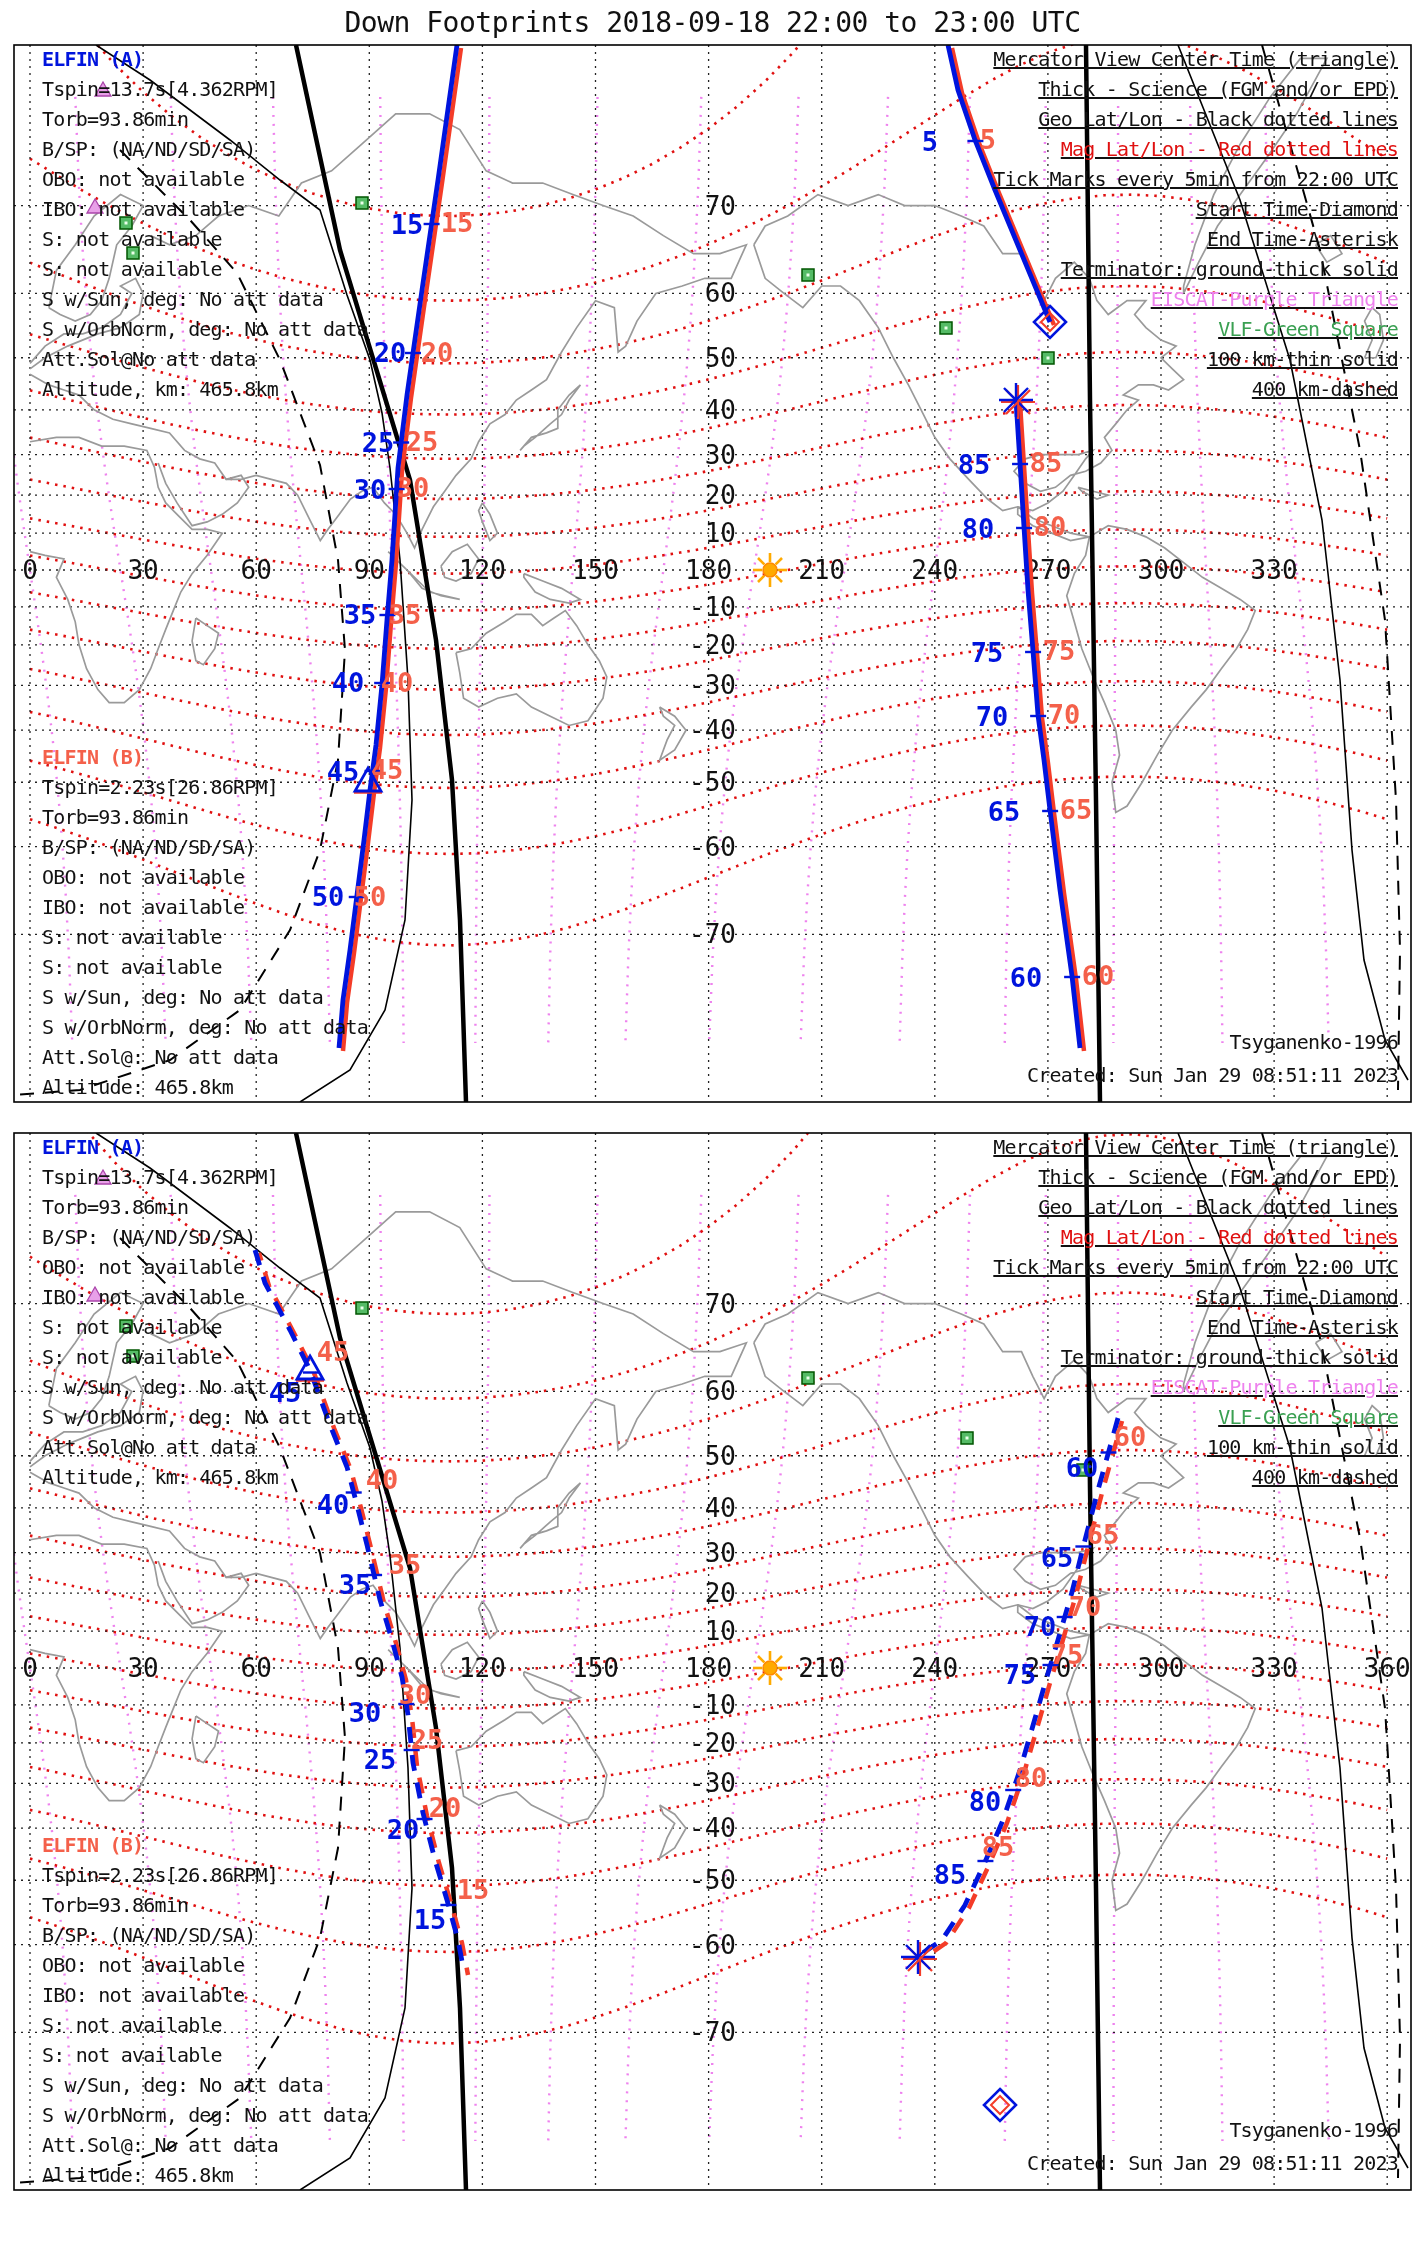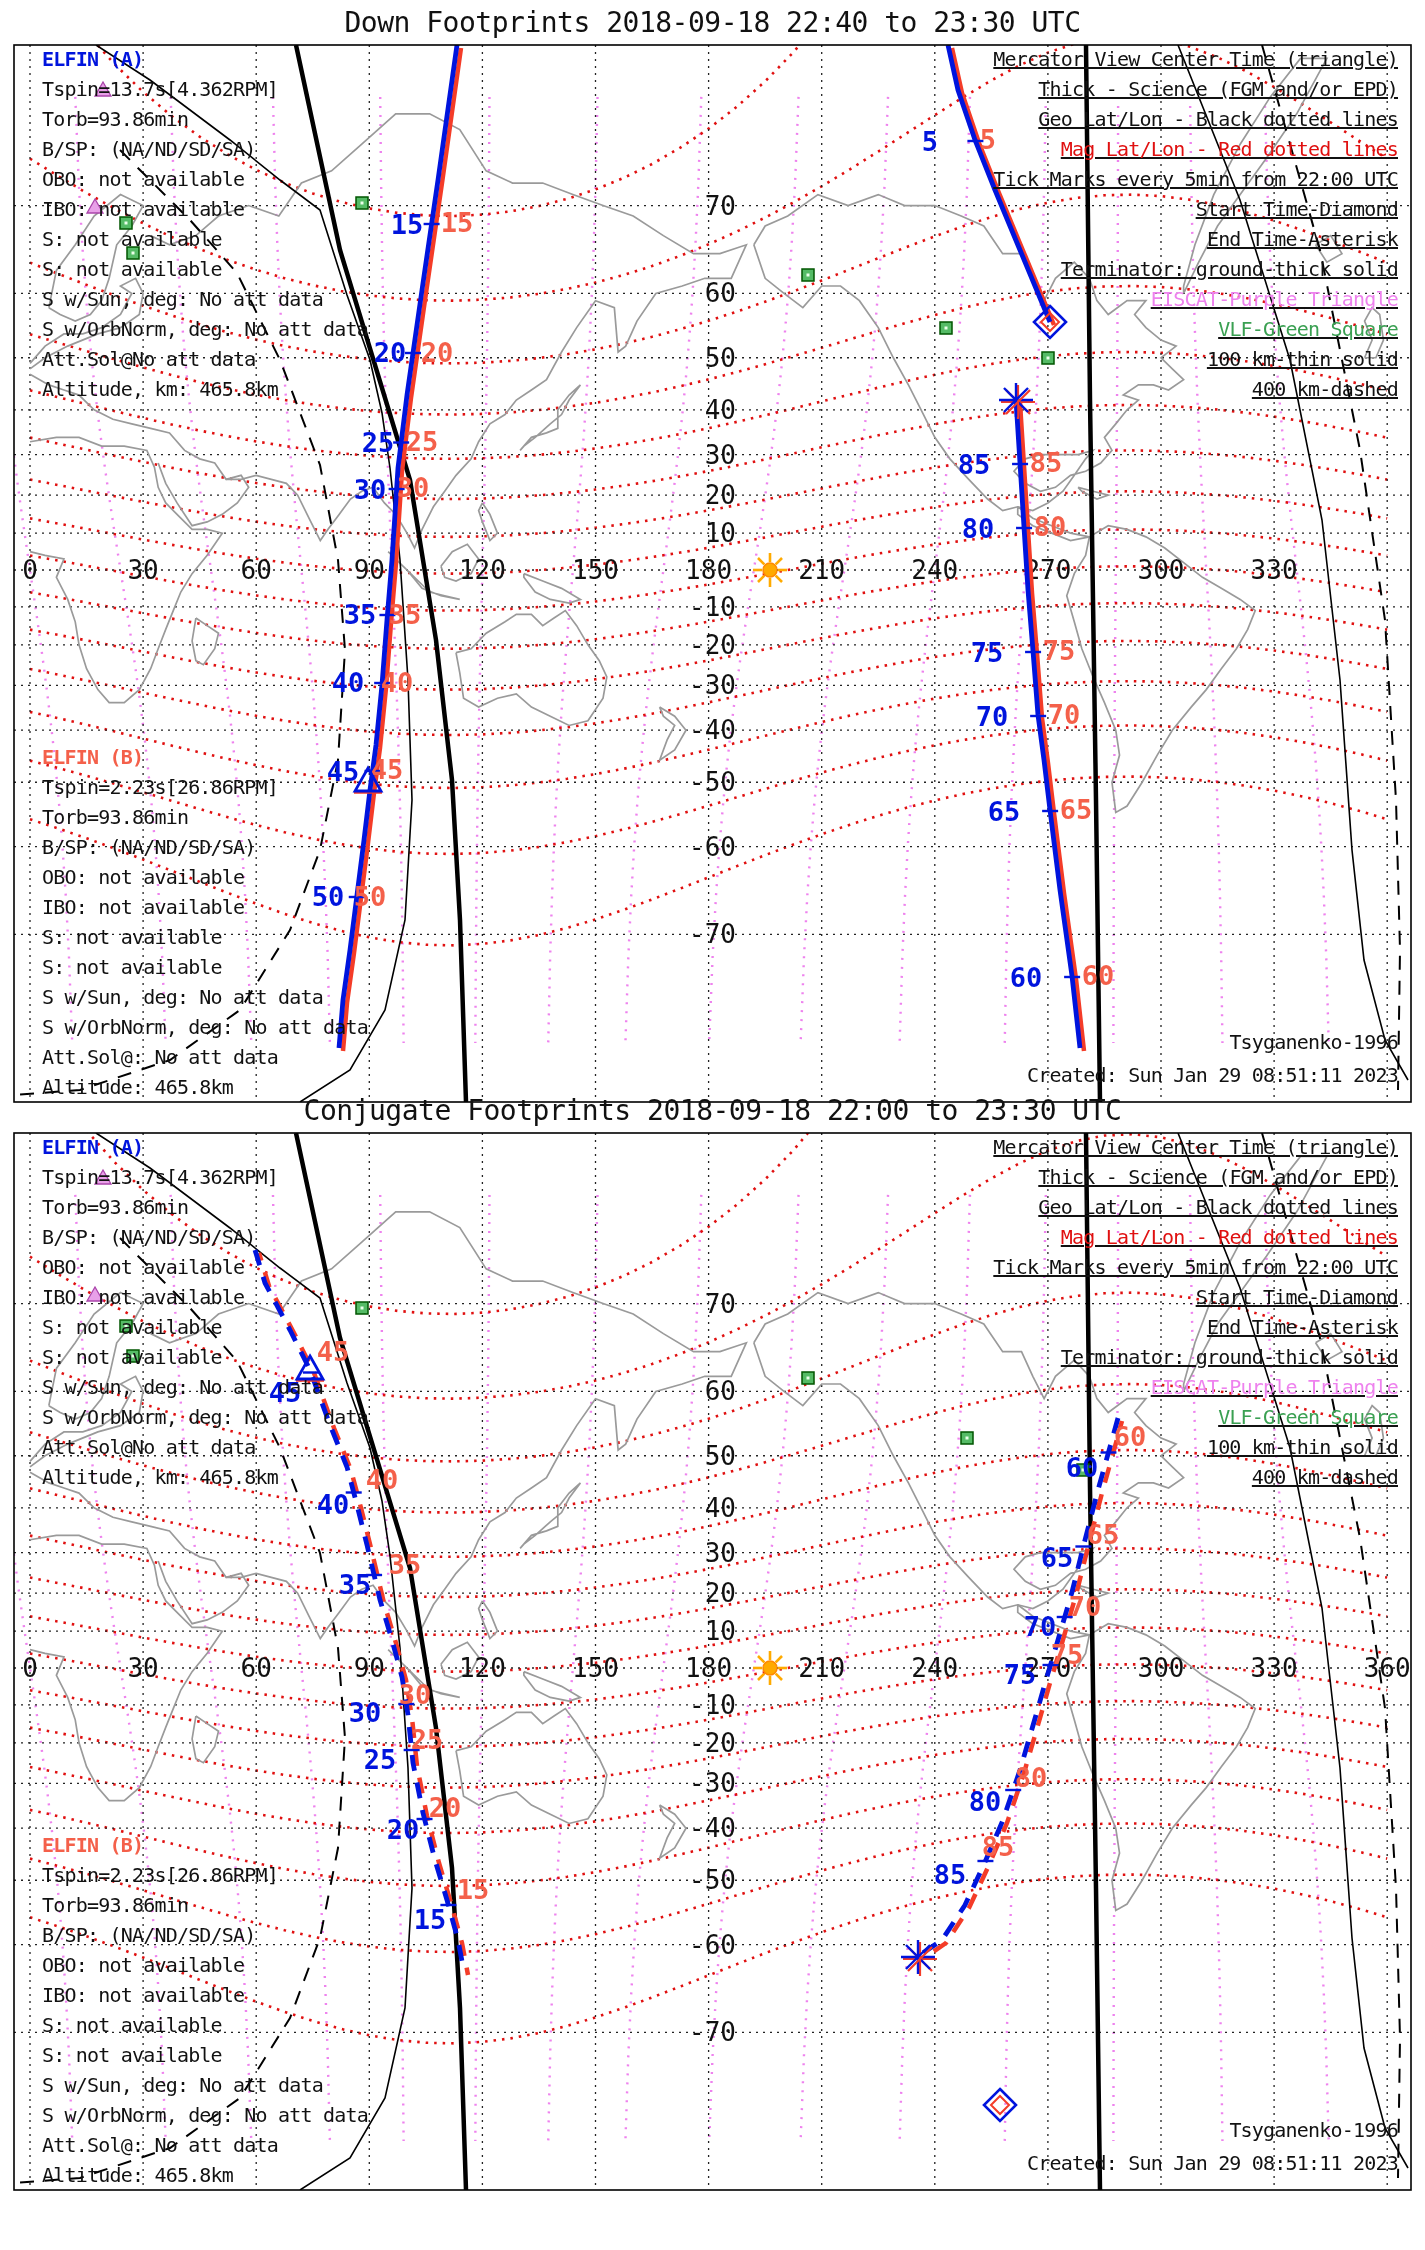--- a/index.html
+++ b/index.html
@@ -467,22 +467,21 @@
           </g>
         </g>
         <g>
           <path d="M 1000 2089 L 1016 2105 L 1000 2121 L 984 2105 Z" fill="none" stroke="#0014dd" stroke-width="2.6"></path>
           <path d="M 1000 2096 L 1009 2105 L 1000 2114 L 991 2105 Z" fill="none" stroke="#f43c28" stroke-width="2"></path>
         </g>
       </g>
       <rect x="14" y="1133" width="1397" height="1057" fill="none" stroke="#000" stroke-width="1.6"></rect>
     </svg>
 
-  <div class="title" style="top:6px">Down Footprints 2018-09-18 22:40 to 23:30 UTC</div>
-  <div class="title" style="top:1094px">Conjugate Footprints 2018-09-18 22:00 to 23:30 UTC</div>
+  <div class="title" style="top:6px">Down Footprints 2018-09-18 22:00 to 23:00 UTC</div>
 
   <div class="tblock" id="blkA1" style="left:18px;top:44px"><div style="color: rgb(0, 20, 221); font-weight: bold;">ELFIN (A)</div><div>Tspin=13.7s[4.362RPM]</div><div>Torb=93.86min</div><div>B/SP: (NA/ND/SD/SA)</div><div>OBO: not available</div><div>IBO: not available</div><div>S: not available</div><div>S: not available</div><div>S w/Sun, deg: No att data</div><div>S w/OrbNorm, deg: No att data</div><div>Att.Sol@No att data</div><div>Altitude, km: 465.8km</div></div>
   <div class="tblock" id="blkB1" style="left:18px;top:742px"><div style="color: rgb(244, 96, 74); font-weight: bold;">ELFIN (B)</div><div>Tspin=2.23s[26.86RPM]</div><div>Torb=93.86min</div><div>B/SP: (NA/ND/SD/SA)</div><div>OBO: not available</div><div>IBO: not available</div><div>S: not available</div><div>S: not available</div><div>S w/Sun, deg: No att data</div><div>S w/OrbNorm, deg: No att data</div><div>Att.Sol@: No att data</div><div>Altitude: 465.8km</div></div>
   <div class="tblock legend" id="leg1" style="right:27px;top:44px"><div style="color: rgb(17, 17, 17);">Mercator View Center Time (triangle)</div><div style="color: rgb(17, 17, 17);">Thick - Science (FGM and/or EPD)</div><div style="color: rgb(17, 17, 17);">Geo Lat/Lon - Black dotted lines</div><div style="color: rgb(224, 16, 16);">Mag Lat/Lon - Red dotted lines</div><div style="color: rgb(17, 17, 17);">Tick Marks every 5min from 22:00 UTC</div><div style="color: rgb(17, 17, 17);">Start Time-Diamond</div><div style="color: rgb(17, 17, 17);">End Time-Asterisk</div><div style="color: rgb(17, 17, 17);">Terminator: ground-thick solid</div><div style="color: rgb(238, 130, 238);">EISCAT-Purple Triangle</div><div style="color: rgb(58, 160, 82);">VLF-Green Square</div><div style="color: rgb(17, 17, 17);">100 km-thin solid</div><div style="color: rgb(17, 17, 17);">400 km-dashed</div></div>
   <div class="tblock" id="blkA2" style="left:18px;top:1132px"><div style="color: rgb(0, 20, 221); font-weight: bold;">ELFIN (A)</div><div>Tspin=13.7s[4.362RPM]</div><div>Torb=93.86min</div><div>B/SP: (NA/ND/SD/SA)</div><div>OBO: not available</div><div>IBO: not available</div><div>S: not available</div><div>S: not available</div><div>S w/Sun, deg: No att data</div><div>S w/OrbNorm, deg: No att data</div><div>Att.Sol@No att data</div><div>Altitude, km: 465.8km</div></div>
   <div class="tblock" id="blkB2" style="left:18px;top:1830px"><div style="color: rgb(244, 96, 74); font-weight: bold;">ELFIN (B)</div><div>Tspin=2.23s[26.86RPM]</div><div>Torb=93.86min</div><div>B/SP: (NA/ND/SD/SA)</div><div>OBO: not available</div><div>IBO: not available</div><div>S: not available</div><div>S: not available</div><div>S w/Sun, deg: No att data</div><div>S w/OrbNorm, deg: No att data</div><div>Att.Sol@: No att data</div><div>Altitude: 465.8km</div></div>
   <div class="tblock legend" id="leg2" style="right:27px;top:1132px"><div style="color: rgb(17, 17, 17);">Mercator View Center Time (triangle)</div><div style="color: rgb(17, 17, 17);">Thick - Science (FGM and/or EPD)</div><div style="color: rgb(17, 17, 17);">Geo Lat/Lon - Black dotted lines</div><div style="color: rgb(224, 16, 16);">Mag Lat/Lon - Red dotted lines</div><div style="color: rgb(17, 17, 17);">Tick Marks every 5min from 22:00 UTC</div><div style="color: rgb(17, 17, 17);">Start Time-Diamond</div><div style="color: rgb(17, 17, 17);">End Time-Asterisk</div><div style="color: rgb(17, 17, 17);">Terminator: ground-thick solid</div><div style="color: rgb(238, 130, 238);">EISCAT-Purple Triangle</div><div style="color: rgb(58, 160, 82);">VLF-Green Square</div><div style="color: rgb(17, 17, 17);">100 km-thin solid</div><div style="color: rgb(17, 17, 17);">400 km-dashed</div></div>
 
   <div class="credit" style="top:1030px">Tsyganenko-1996</div>
   <div class="credit" style="top:1063px">Created: Sun Jan 29 08:51:11 2023</div>

